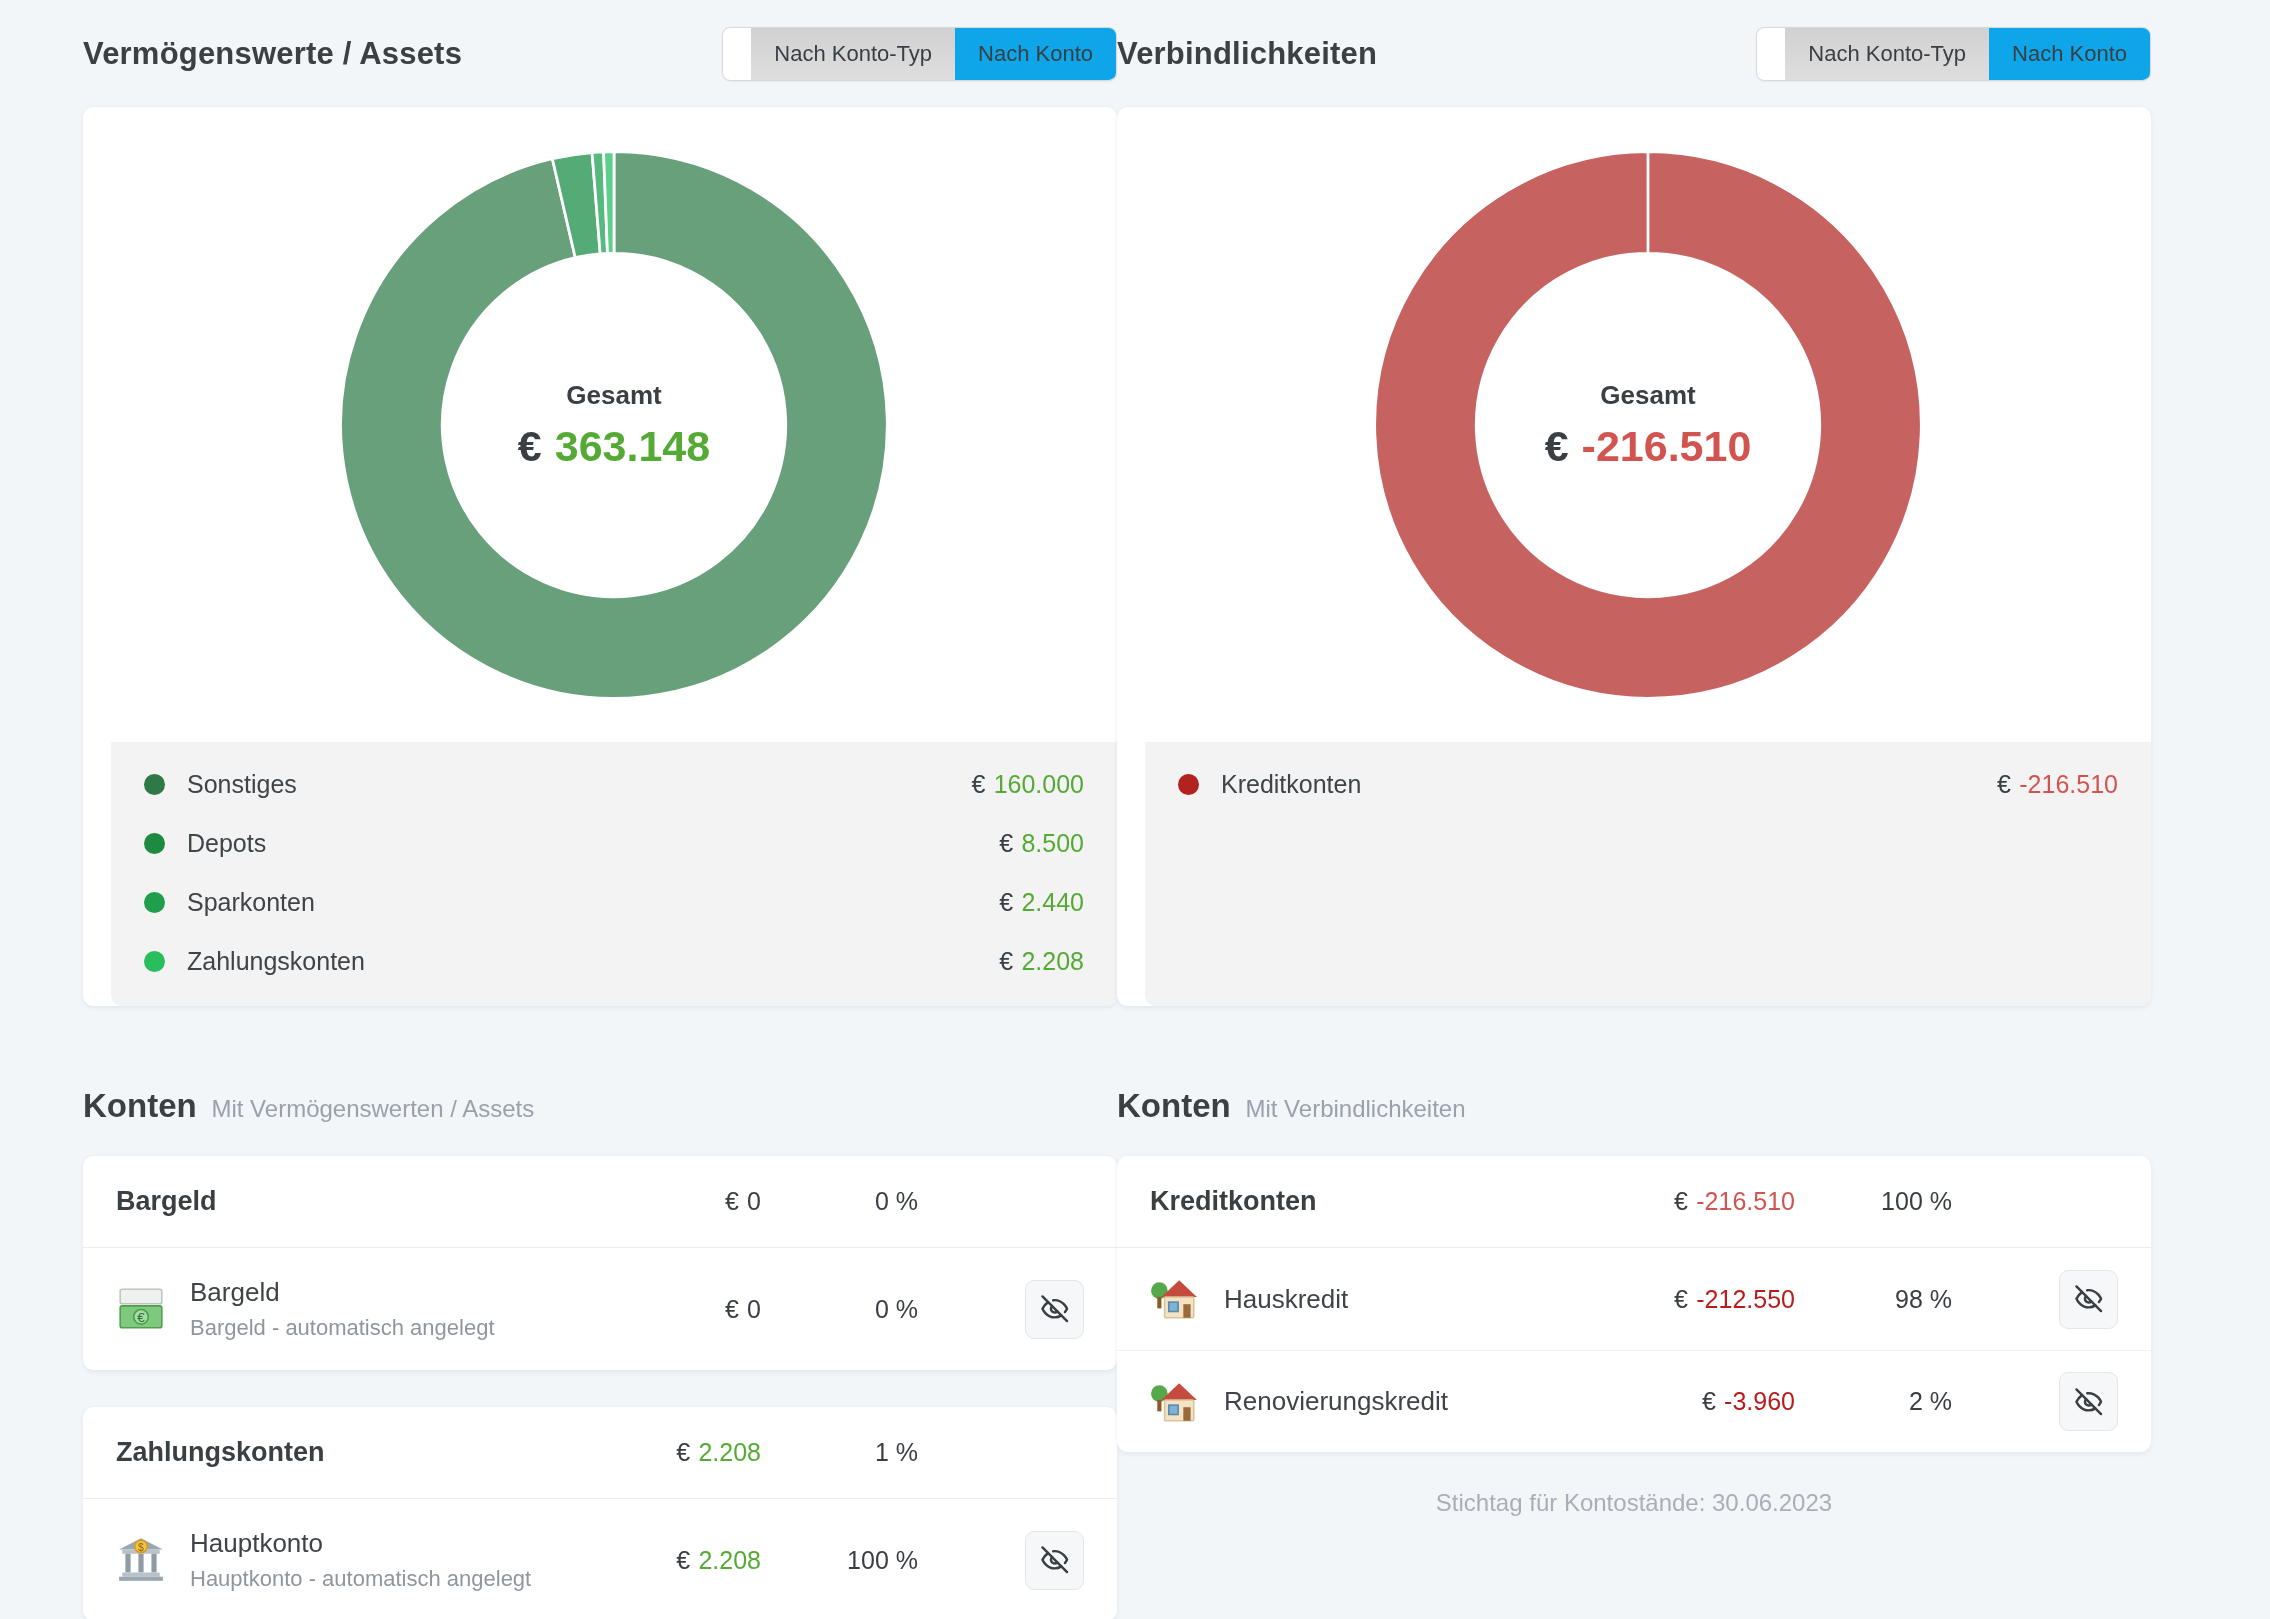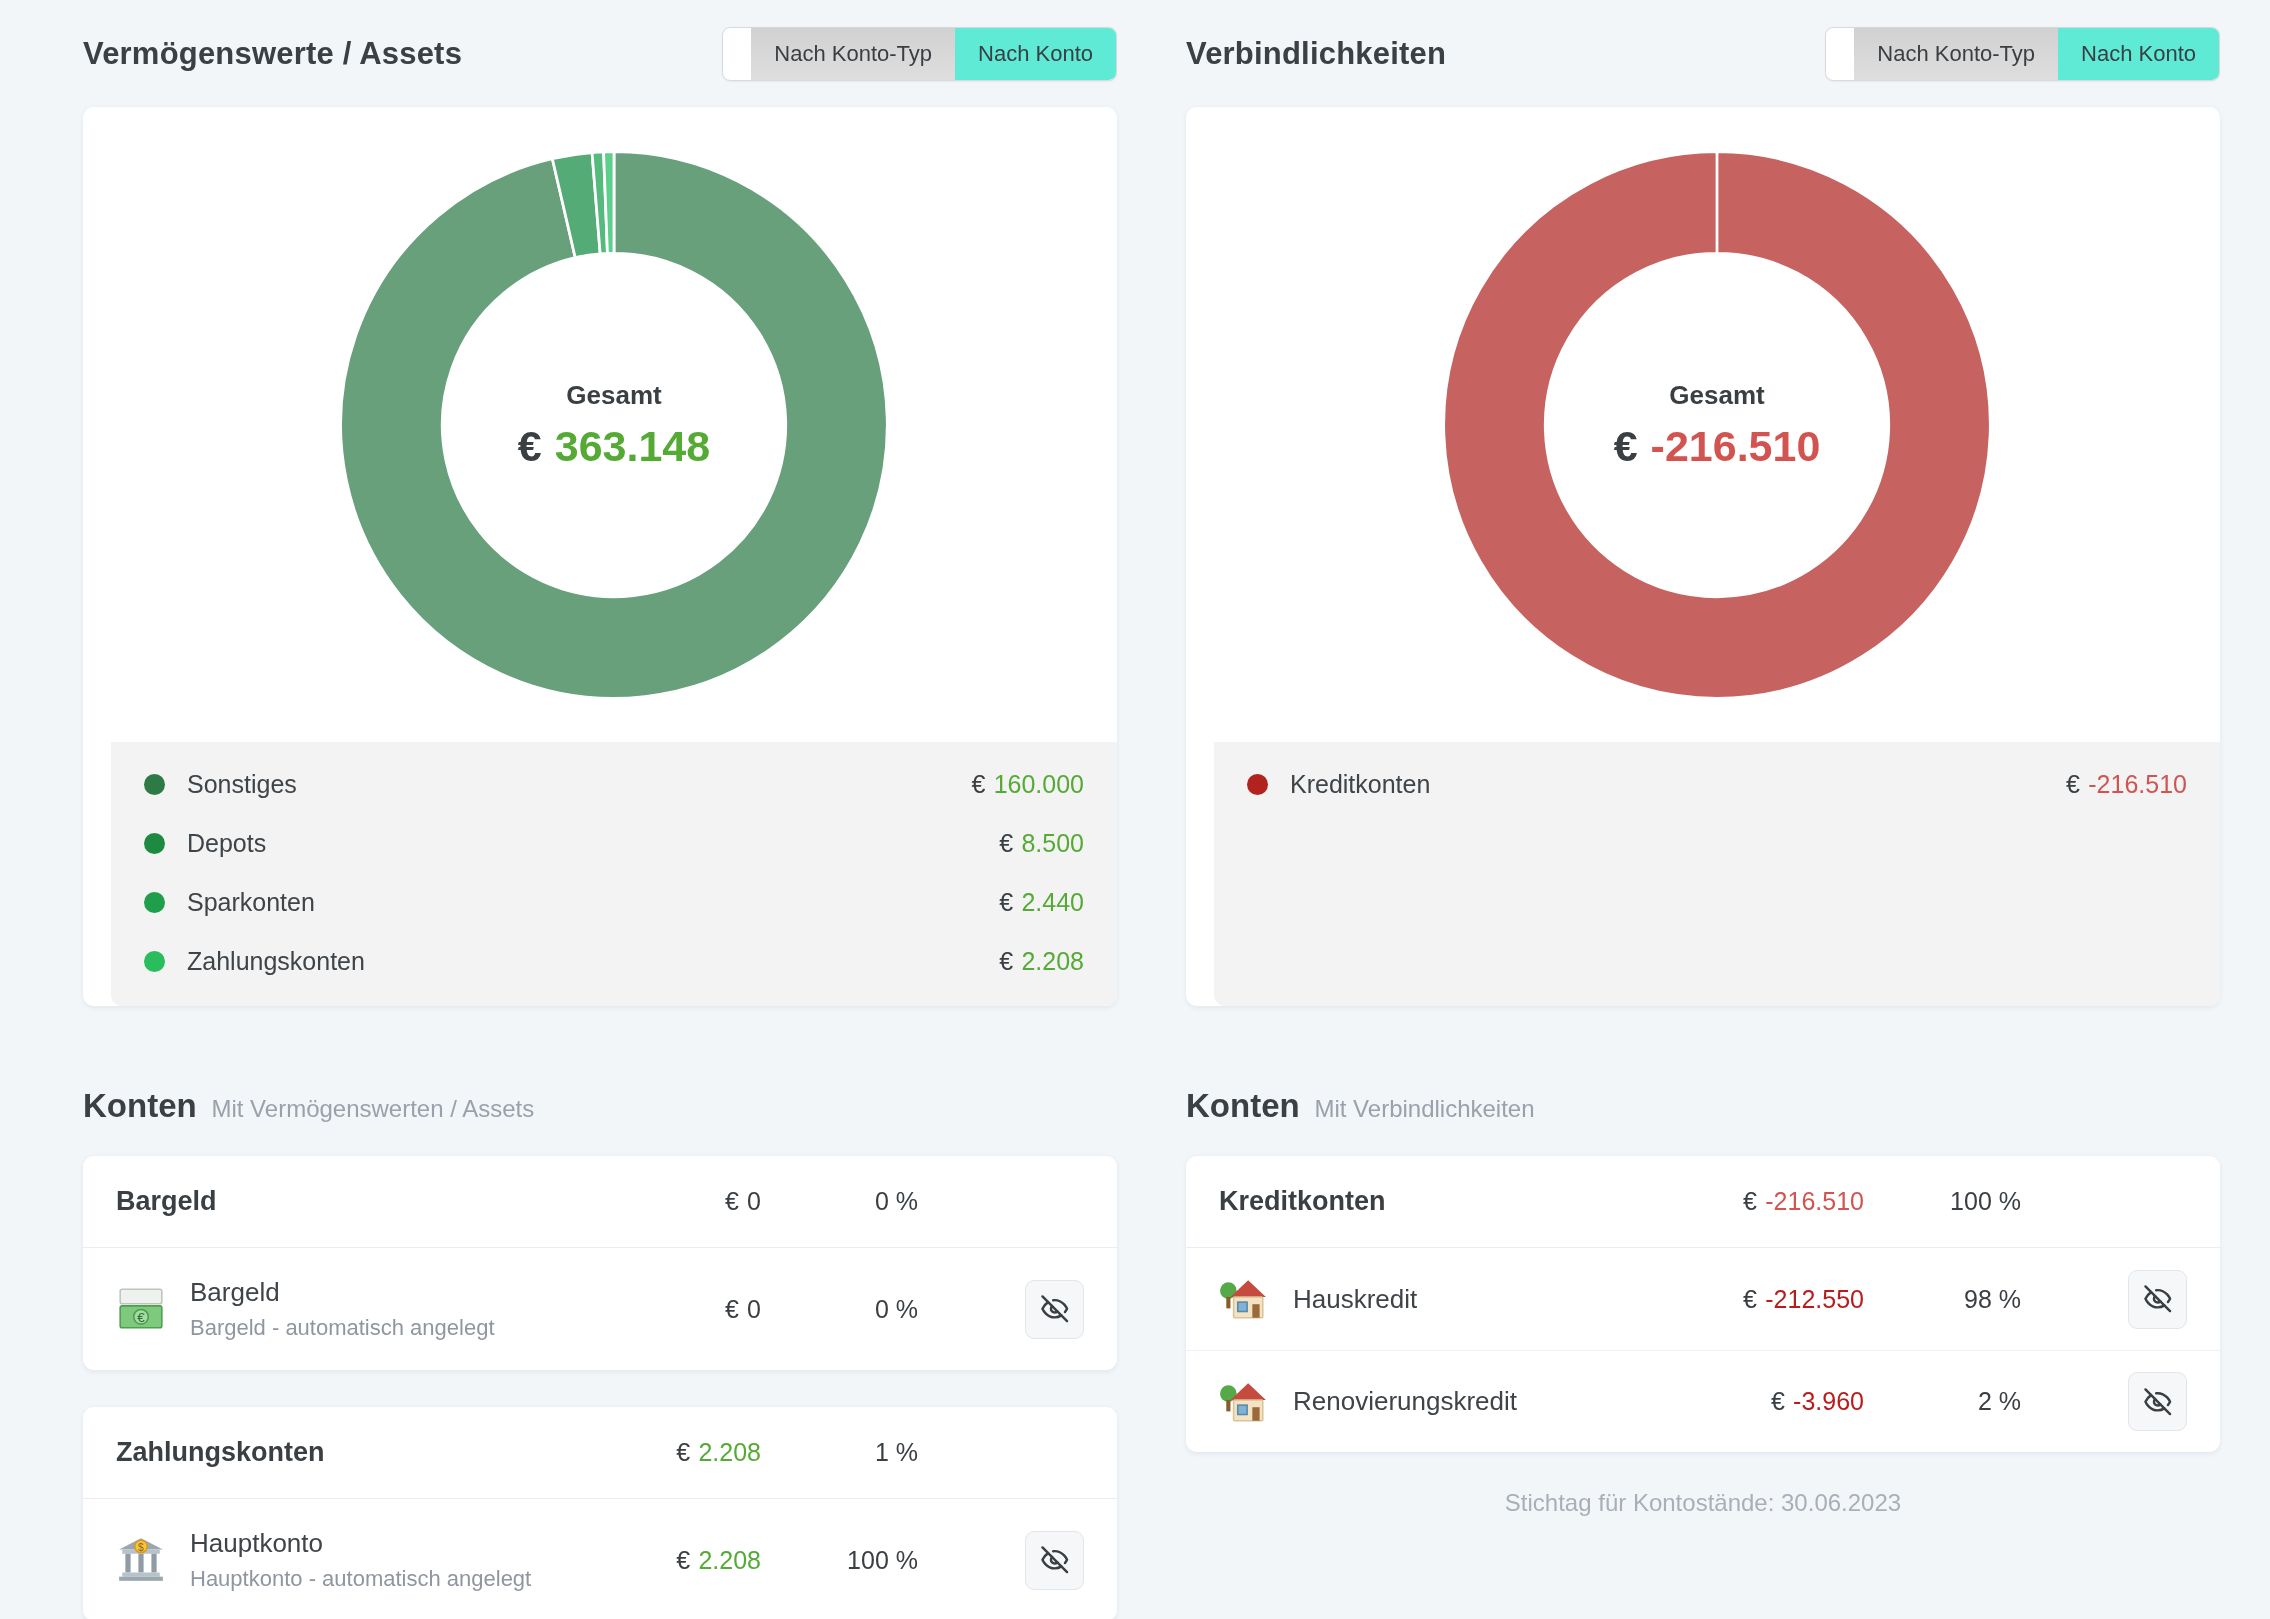--- a/index.html
+++ b/index.html
@@ -2,27 +2,27 @@
 <html style="font-size:14.8px"><head>
 <meta charset="utf-8">
 <style>
   * { box-sizing: border-box; }
   body {
     margin: 0; width: 2270px; height: 1620px; overflow: hidden;
     background: #f2f6f9; color: #3f4449;
     font-family: "Liberation Sans", sans-serif;
   }
   .wrap { padding: 24px 51px 0 83px; }
-  .grid { display: grid; grid-template-columns: 1034px 1034px; column-gap: 69px; }
+  .grid { display: grid; grid-template-columns: 1034px 1034px; }
 
   .sec-header { height: 59px; display: flex; align-items: center; justify-content: space-between; margin-bottom: 24px; }
   .sec-title { font-size: 31px; font-weight: 600; color: #3b4045; letter-spacing: 0.2px; }
 
   .toggle { display: inline-flex; border: 0.9px solid #d6d9de; border-radius: 8.3px; background: #fff; overflow: hidden; box-shadow: 0 0.9px 1.8px rgba(0,0,0,.05); }
-  .tg { height: 52px; padding: 0 23px; font-size: 22px; color: #3a3f44; background: #5eead4; border: none; cursor: pointer; font-family: inherit; }
+  .tg { height: 52px; padding: 0 23px; font-size: 22px; color: #3a3f44; background: #0ea5e9; border: none; cursor: pointer; font-family: inherit; }
   .tg.active { background: linear-gradient(180deg, #d1d1d1, #dedede); margin-left: 28px; }
 
   .chart-card { background: #fff; border-radius: 11px; box-shadow: 0 1.8px 5.5px rgba(30,45,70,.07); height: 899px; display: flex; flex-direction: column; overflow: hidden; padding-left: 28px; }
   .chart-area { flex: 1; position: relative; display: flex; align-items: center; justify-content: center; }
   .donut { width: 554px; height: 554px; }
   .center-overlay { position: absolute; left: 50%; top: 50%; transform: translate(-50%,-50%); text-align: center; pointer-events: none; }
   .c-label { font-size: 26px; font-weight: 700; color: #3a3f44; margin-bottom: 11px; }
   .c-value { font-size: 43px; font-weight: 700; display: flex; gap: 13px; justify-content: center; }
   .euro { color: #3a3f44; }
 

